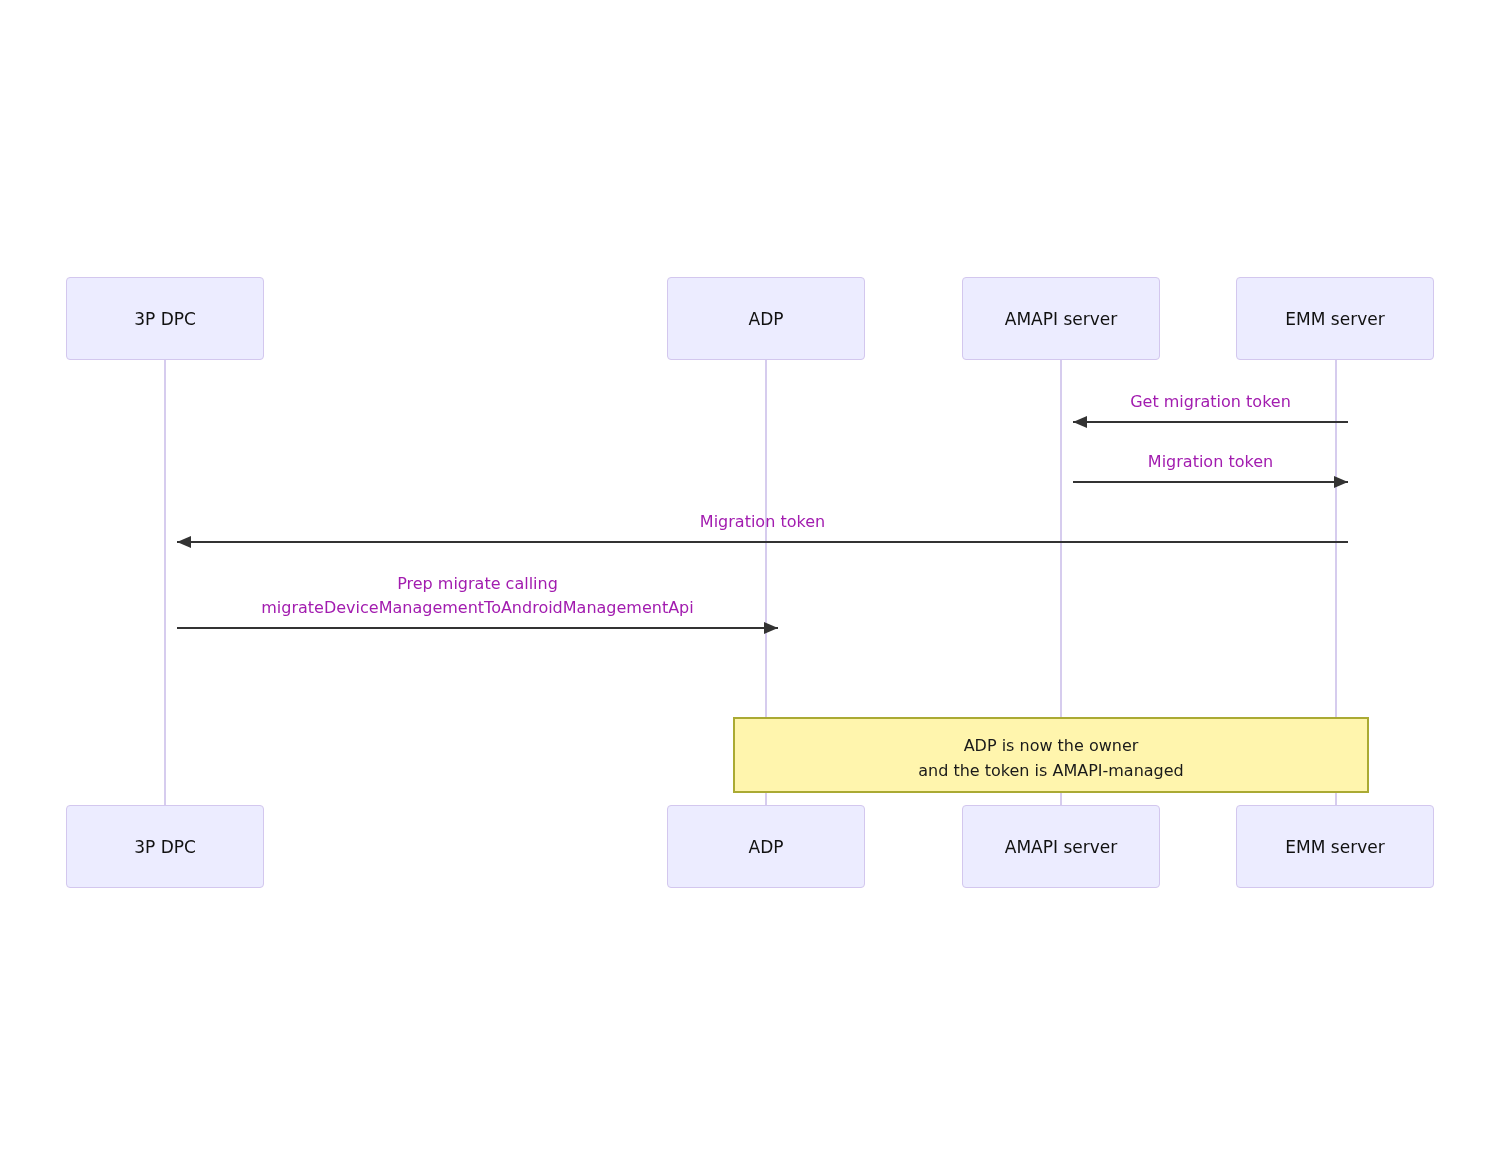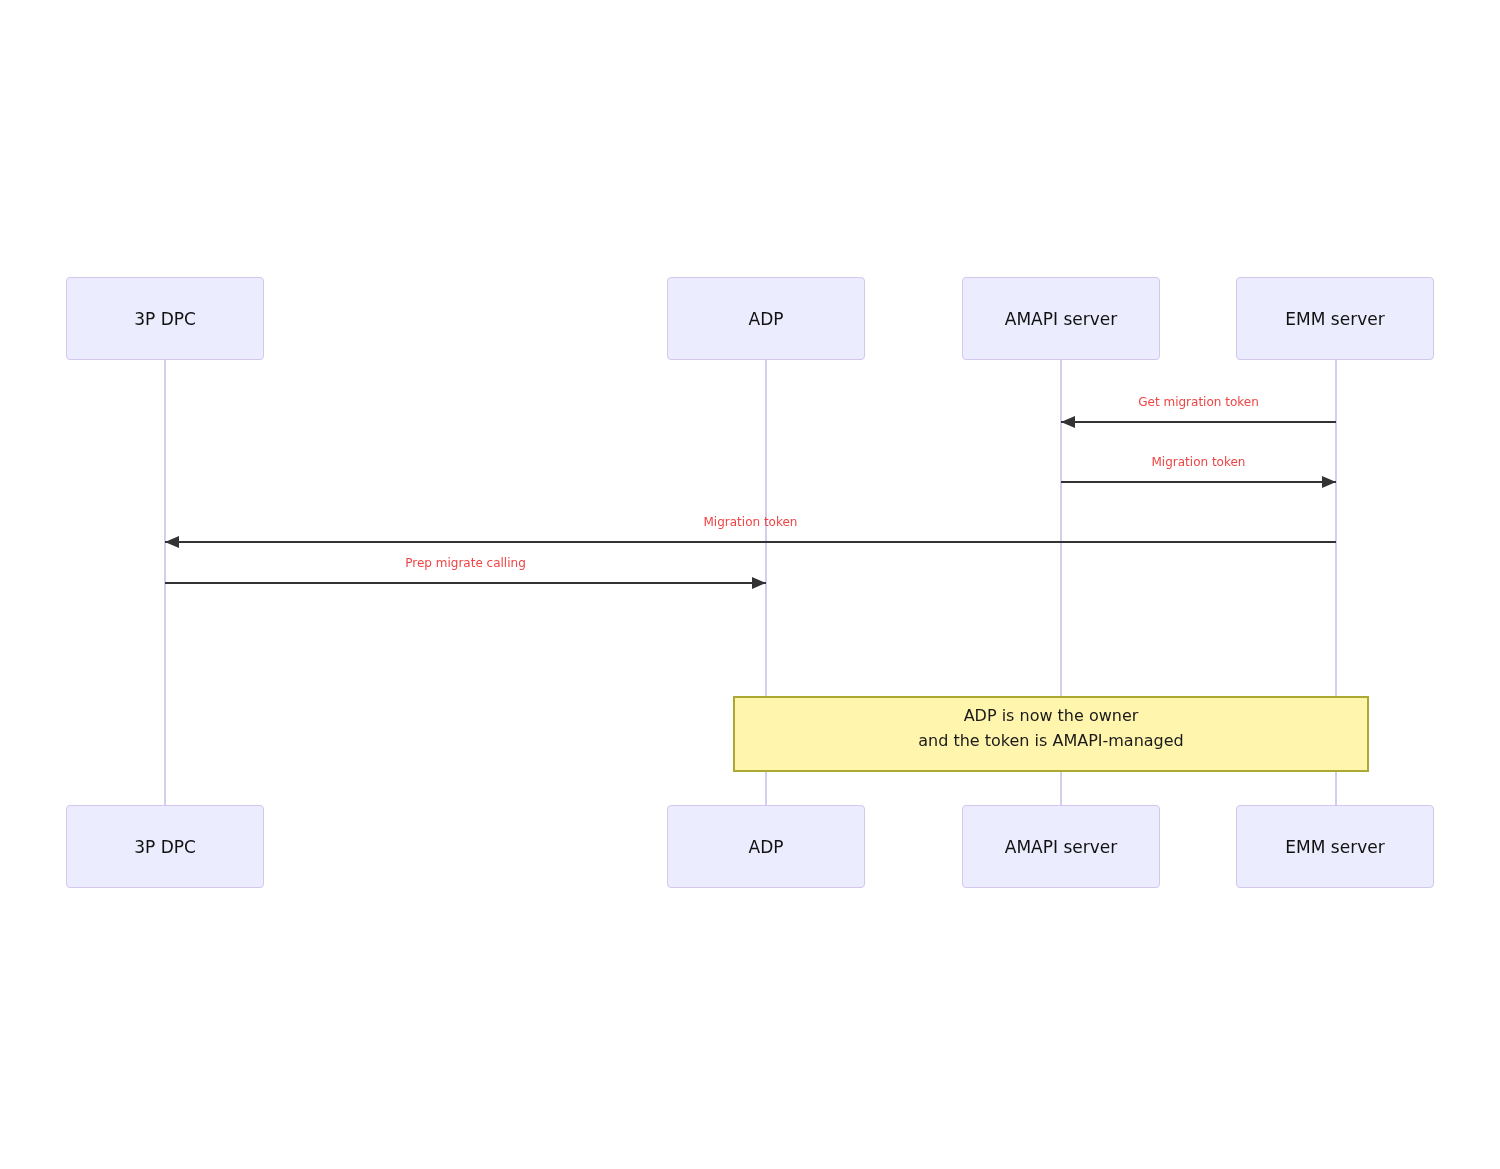--- a/index.html
+++ b/index.html
@@ -34,22 +34,23 @@
     box-sizing: border-box;
     display: flex;
     align-items: center;
     justify-content: center;
     font-size: 17px;
     color: #111111;
   }
   
   .message {
     position: absolute;
-    color: #ef4444;
-    font-size: 12px;
+    color: #a21caf;
+    font-size: 16px;
+    padding-left: 12px;
   }
   .msg-label {
     text-align: center;
     line-height: 24px;
     margin-bottom: 7px;
     white-space: nowrap;
   }
   .msg-line {
     position: relative;
     height: 2px;
@@ -62,30 +63,30 @@
     height: 0;
     border-top: 6px solid transparent;
     border-bottom: 6px solid transparent;
   }
   .head-left  { left: 0;  border-right: 14px solid #333333; }
   .head-right { right: 0; border-left: 14px solid #333333; }
   
   .note {
     position: absolute;
     left: 733px;
-    top: 696px;
+    top: 717px;
     width: 636px;
     height: 76px;
     box-sizing: border-box;
     background: #fff5ad;
     border: 2px solid #aaaa33;
     text-align: center;
     font-size: 16px;
     line-height: 25px;
-    padding-top: 5px;
+    padding-top: 14px;
     color: #1a1a1a;
   }
 </style>
 </head>
 <body>
 
 <div class="canvas">
 
   <div class="lifeline" style="left:164px;"></div>
   <div class="lifeline" style="left:765px;"></div>
@@ -119,23 +120,24 @@
     </div>
   </div>
 
   <div class="message" style="left:165px;top:510px;width:1171px;">
     <div class="msg-label">Migration token</div>
     <div class="msg-line">
       <span class="head head-left"></span>
     </div>
   </div>
 
-  <div class="message" style="left:165px;top:551px;width:601px;">
+  <div class="message" style="left:165px;top:572px;width:601px;">
     <div class="msg-label">
       <div>Prep migrate calling</div>
+      <div>migrateDeviceManagementToAndroidManagementApi</div>
     </div>
     <div class="msg-line">
       <span class="head head-right"></span>
     </div>
   </div>
 
 
   <div class="note">
     <div>ADP is now the owner</div>
     <div>and the token is AMAPI-managed</div>

